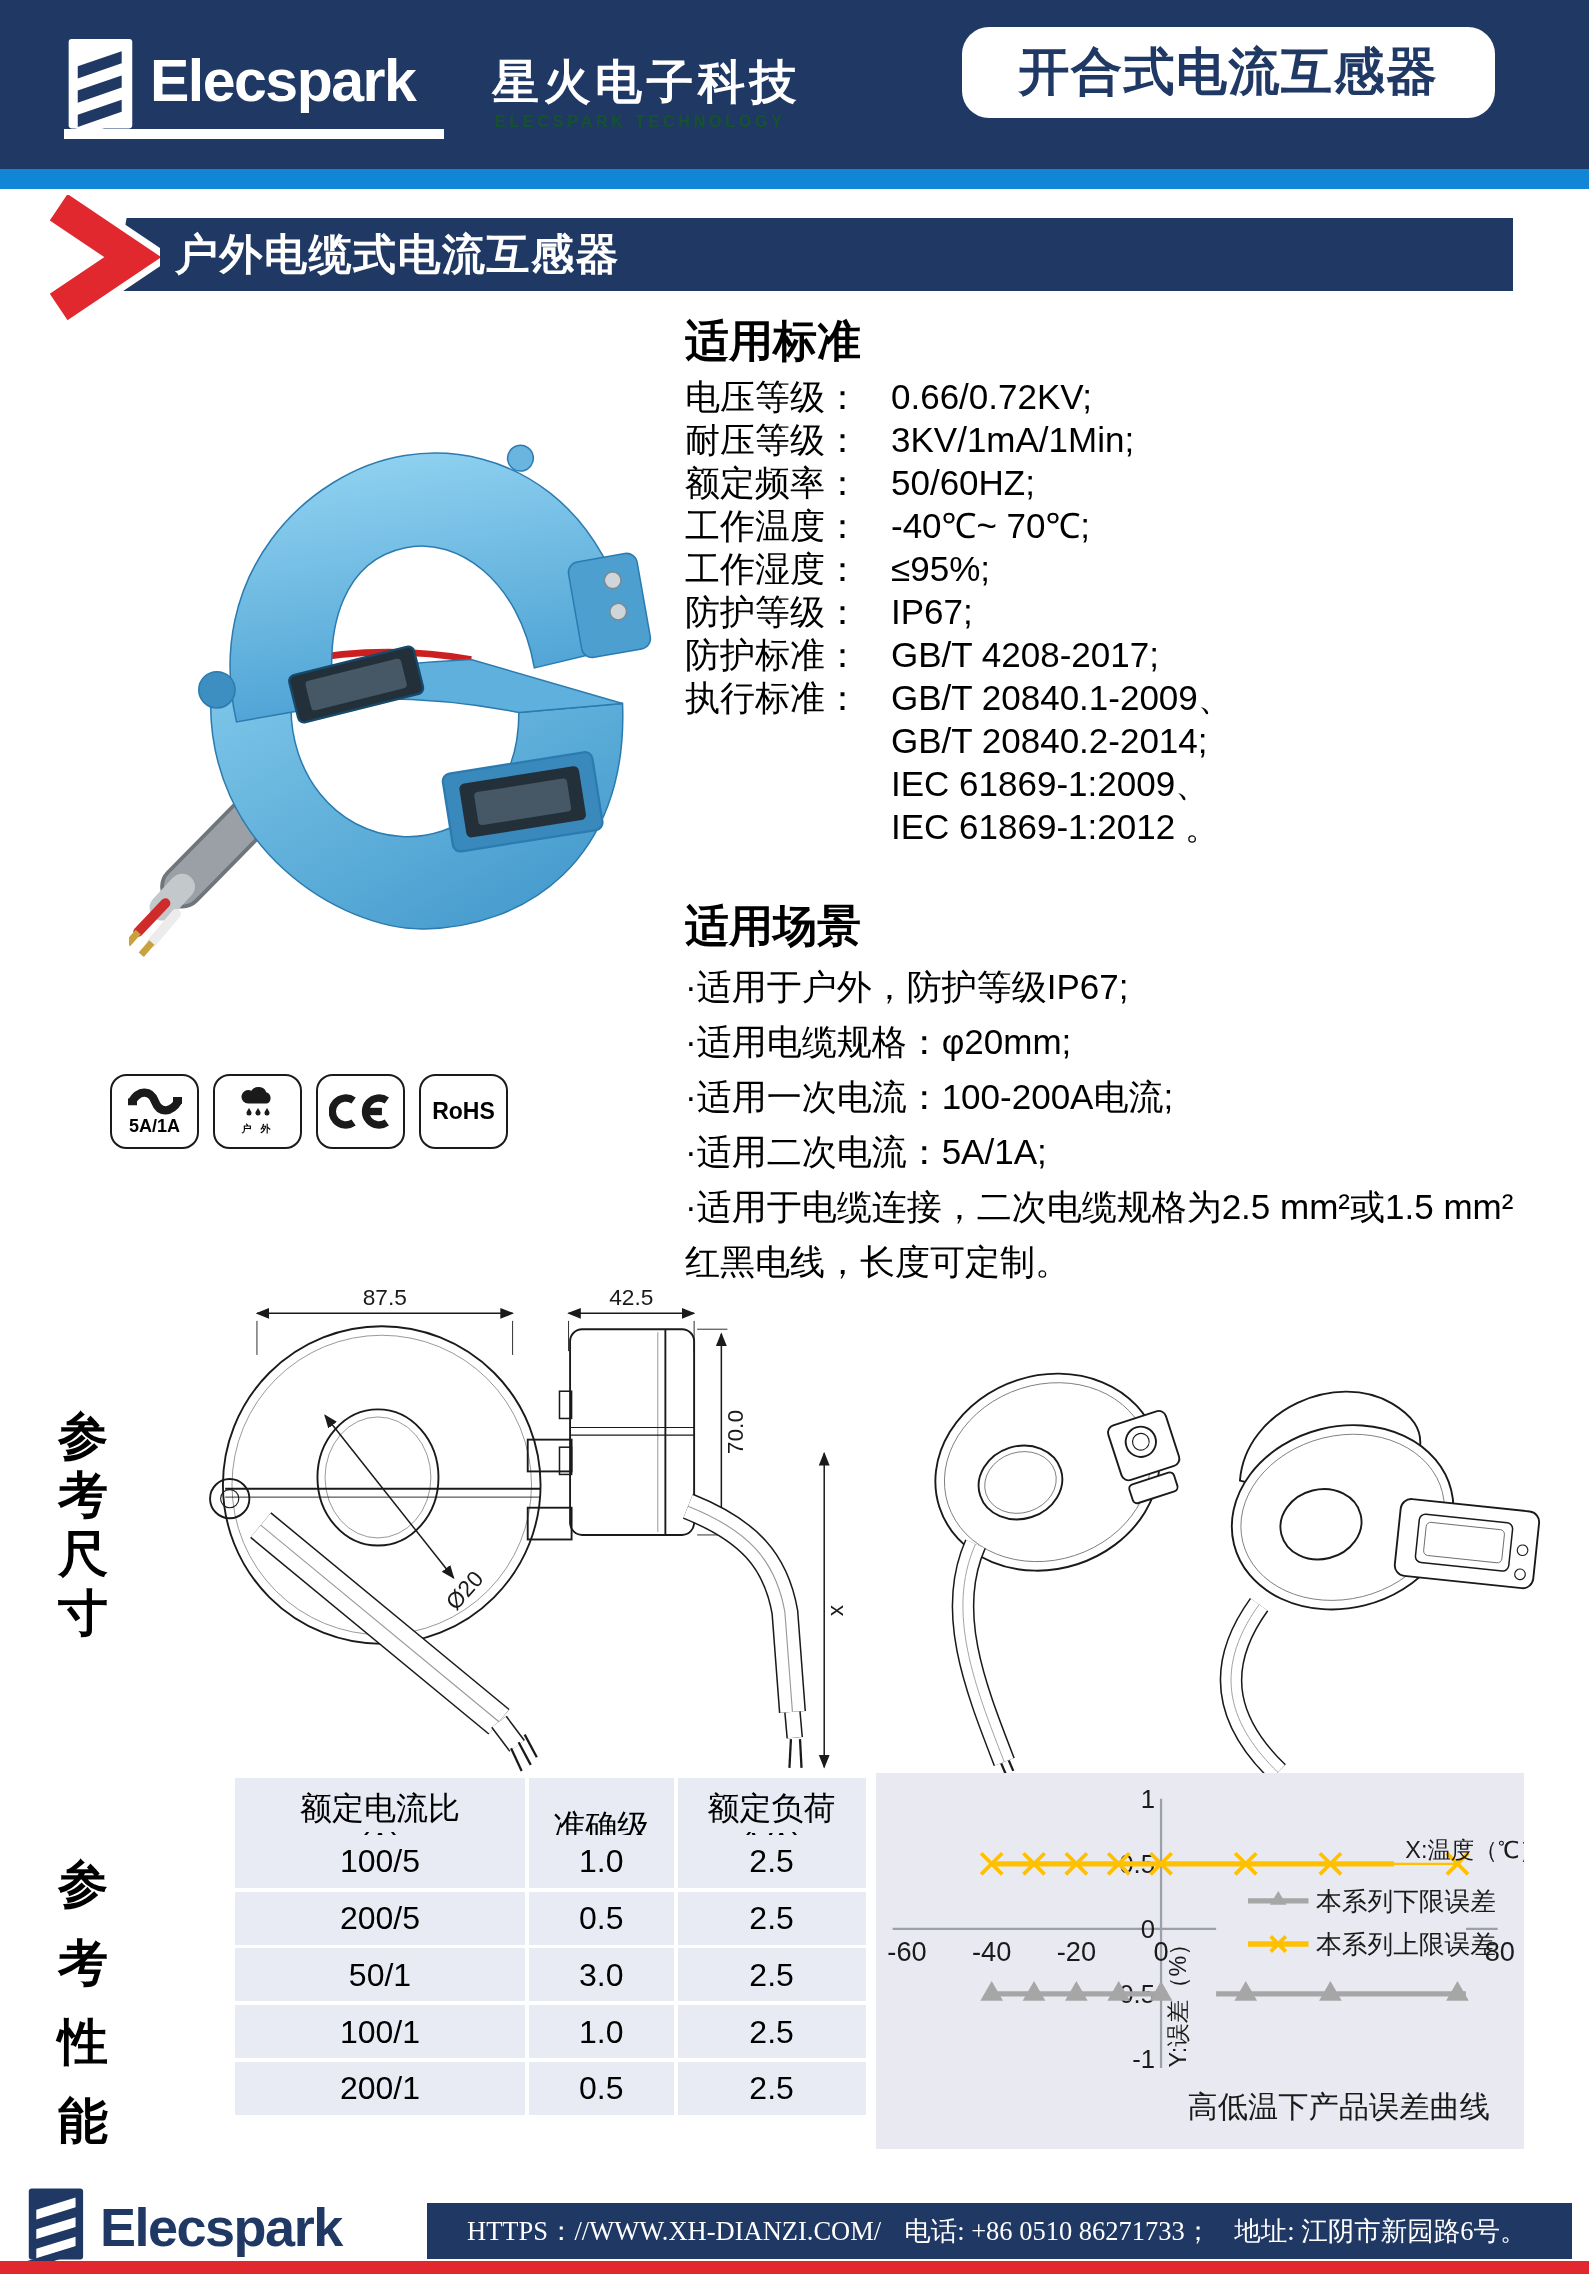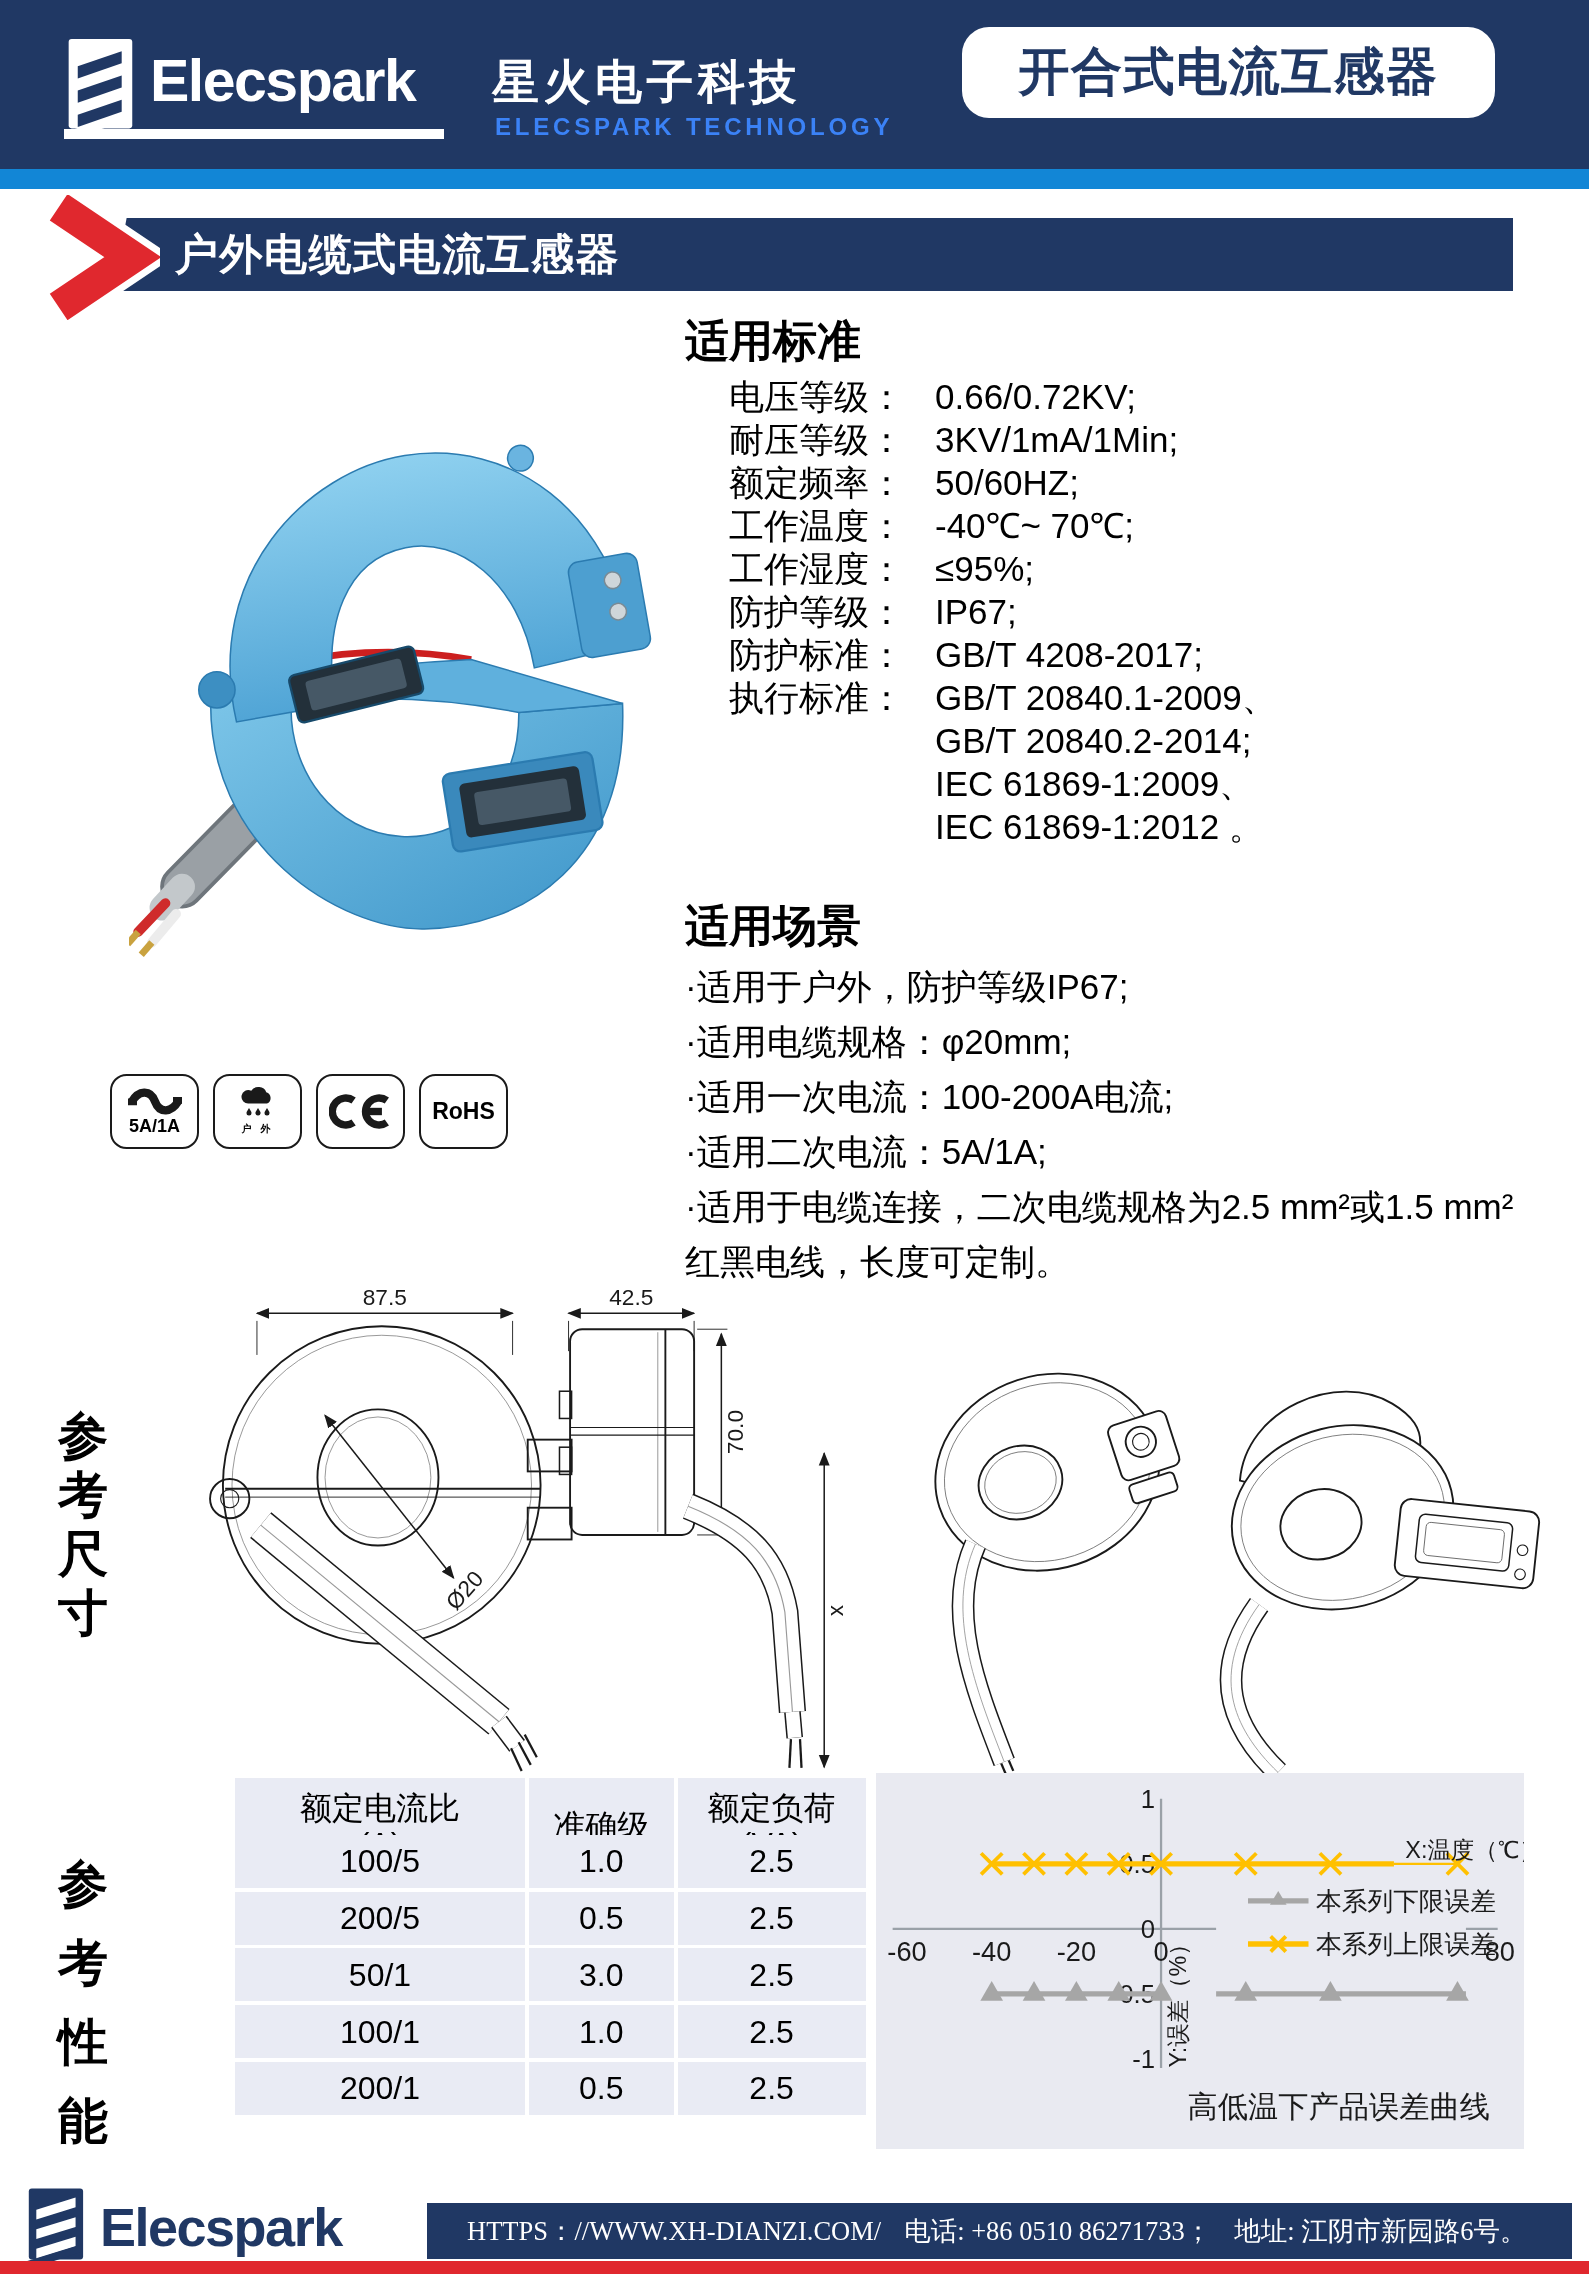--- a/index.html
+++ b/index.html
@@ -6,39 +6,39 @@
   .page{position:relative;width:1590px;height:2295px;background:#ffffff;overflow:hidden;
         font-family:"Liberation Sans",sans-serif;color:#000;}
   .abs{position:absolute;}
 
   
   .header{left:0;top:0;width:1590px;height:169px;background:#203864;}
   .blue-strip{left:0;top:169px;width:1590px;height:19.7px;background:#1286d6;}
   .brand{left:150px;top:47px;font-size:59px;font-weight:800;color:#fff;letter-spacing:-1.5px;}
   .brand-underline{left:64px;top:129px;width:380px;height:9.8px;background:#fff;}
   .brand-cn{left:492px;top:51px;font-size:47px;font-weight:800;color:#fff;letter-spacing:4.5px;}
-  .brand-sub{left:495px;top:113px;font-size:24px;font-weight:600;color:#3b82f6;letter-spacing:3.8px;}
+  .brand-sub{left:495px;top:113px;font-size:16px;font-weight:600;color:#14532d;letter-spacing:3.8px;}
   .header-badge{left:962px;top:27px;width:533px;height:91px;background:#fff;border-radius:27px;
                 display:flex;align-items:center;justify-content:center;}
   .header-badge span{font-size:51px;font-weight:900;color:#203864;letter-spacing:1.5px;}
 
   
   .title-bar{left:113px;top:218px;width:1400px;height:73px;background:#203864;
              clip-path:polygon(13.6px 0,100% 0,100% 100%,0 100%);}
   .title-bar .bar-title{position:absolute;left:62px;top:0;height:81px;line-height:73px;
              font-size:43px;font-weight:900;color:#fff;letter-spacing:1.5px;}
   .title-bar .bar-model{position:absolute;left:938px;top:0;height:73px;line-height:73px;
              font-size:47px;font-weight:900;color:#fff;display:flex;gap:26px;}
   .chevron{left:39px;top:195px;}
 
   
   .std-heading{left:685px;top:312px;font-size:44px;font-weight:900;}
   .std-rows{left:685px;top:375px;width:847px;}
   .std-row{display:flex;font-size:35px;line-height:43px;font-weight:500;}
-  .std-row .lb{flex:0 0 206px;margin-left:44px;}
+  .std-row .lb{flex:0 0 206px;}
   .scn-heading{left:685px;top:897px;font-size:44px;font-weight:900;}
   .scn-items{left:685px;top:959px;width:838px;}
   .scn-item{font-size:35px;line-height:55px;font-weight:500;}
 
   
   .badges{left:110px;top:1074px;display:flex;gap:14px;}
   .badge{width:85px;height:71px;border:2.3px solid #1a1a1a;border-radius:16.6px;background:#fff;
          display:flex;flex-direction:column;align-items:center;justify-content:center;gap:1.5px;}
   .badge .blab{font-weight:800;font-size:18px;line-height:18px;}
   .badge .blab2{font-weight:700;font-size:10px;line-height:15px;letter-spacing:3px;}

